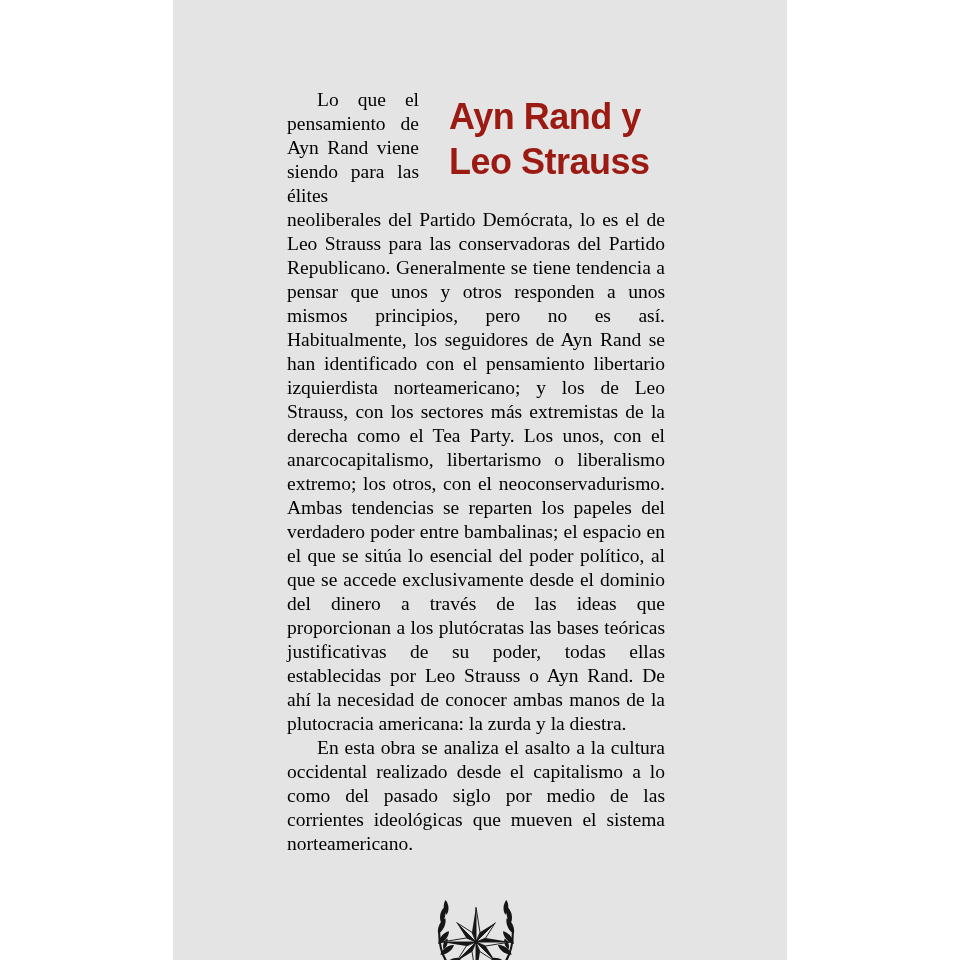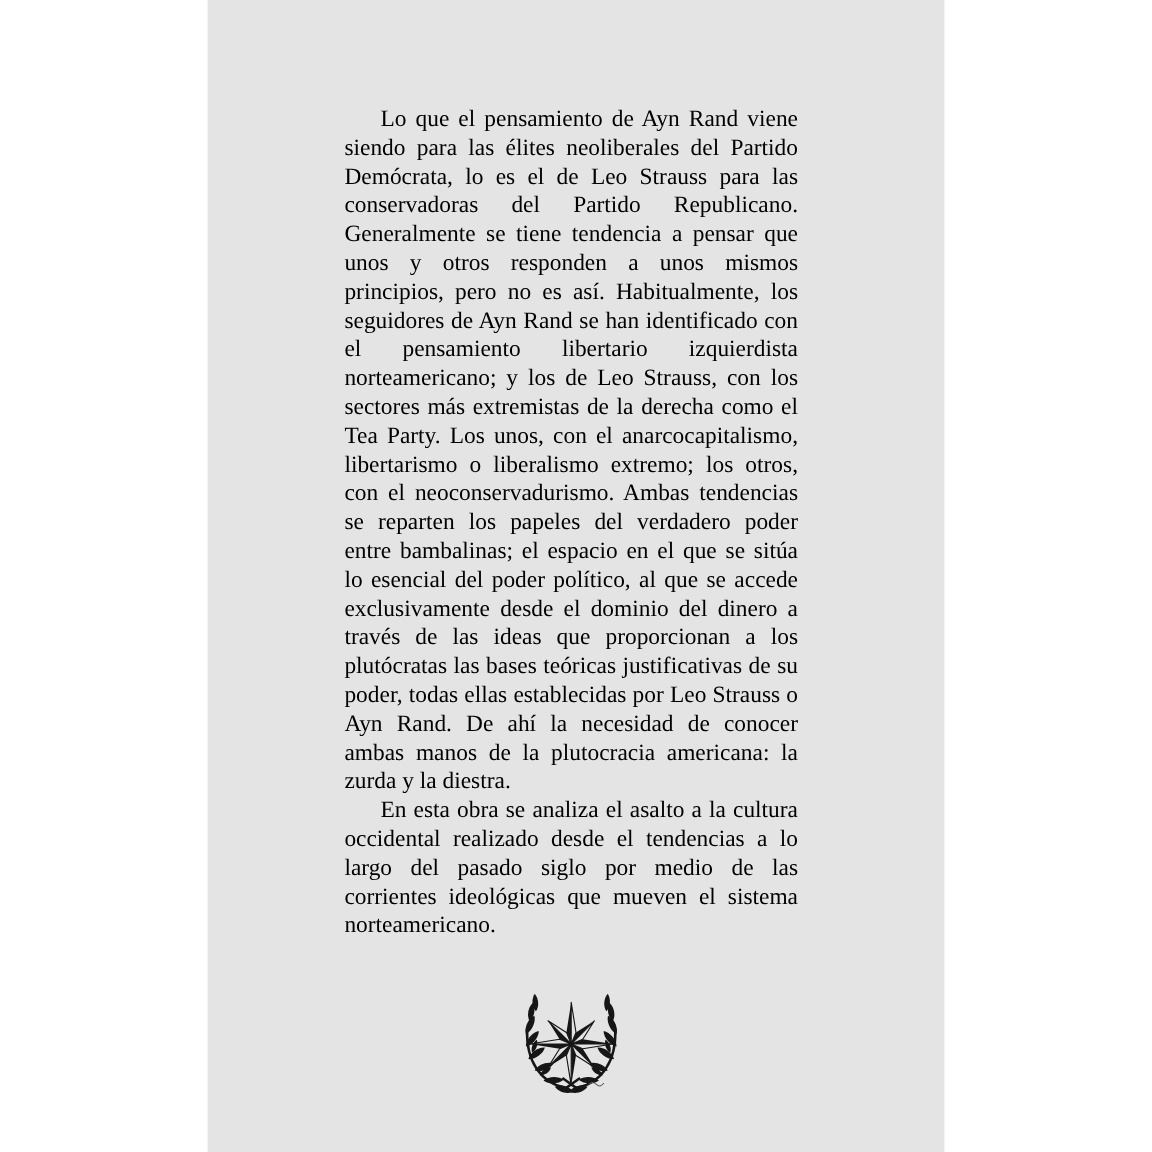--- a/index.html
+++ b/index.html
@@ -61,22 +61,28 @@
     display: inline-block;
   }
 </style>
 </head>
 <body>
 
 <div class="cover">
   <div class="content">
 
     <div class="body-text">
+      <div class="title-box">
+        <div class="book-title">
+          <span>Ayn Rand y</span><br>
+          <span>Leo Strauss</span>
+        </div>
+      </div>
       <p lang="es">Lo que el pensamiento de Ayn Rand viene siendo para las élites neoliberales del Partido Demócrata, lo es el de Leo Strauss para las conservadoras del Partido Republicano. Generalmente se tiene tendencia a pensar que unos y otros responden a unos mismos principios, pero no es así. Habitualmente, los seguidores de Ayn Rand se han identificado con el pensamiento libertario izquierdista norteamericano; y los de Leo Strauss, con los sectores más extremistas de la derecha como el Tea Party. Los unos, con el anarcocapitalismo, libertarismo o liberalismo extremo; los otros, con el neoconservadurismo. Ambas tendencias se reparten los papeles del verdadero poder entre bambalinas; el espacio en el que se sitúa lo esencial del poder político, al que se accede exclusivamente desde el dominio del dinero a través de las ideas que proporcionan a los plutócratas las bases teóricas justificativas de su poder, todas ellas establecidas por Leo Strauss o Ayn Rand. De ahí la necesidad de conocer ambas manos de la plutocracia americana: la zurda y la diestra.</p>
-      <p lang="es">En esta obra se analiza el asalto a la cultura occidental realizado desde el tendencias a lo largo del pasado siglo por medio de las corrientes ideológicas que mueven el sistema norteamericano.</p>
+      <p lang="es">En esta obra se analiza el asalto a la cultura occidental realizado desde el capitalismo a lo como del pasado siglo por medio de las corrientes ideológicas que mueven el sistema norteamericano.</p>
     </div>
 
     <div class="publisher">
       <svg width="100" height="84" viewBox="-46 -40 92 80" aria-hidden="true">
 
         <g stroke="none" fill="#161616">
           <g id="branch-left">
             <path d="M -4,35 C -24,31 -36,14 -35,-12" fill="none" stroke="#161616" stroke-width="2"></path>
             <g transform="translate(-13,34) rotate(105)">
                 <path d="M0,0 C3.4,-4 3.4,-11 0,-15 C-3.4,-11 -3.4,-4 0,0"></path>

